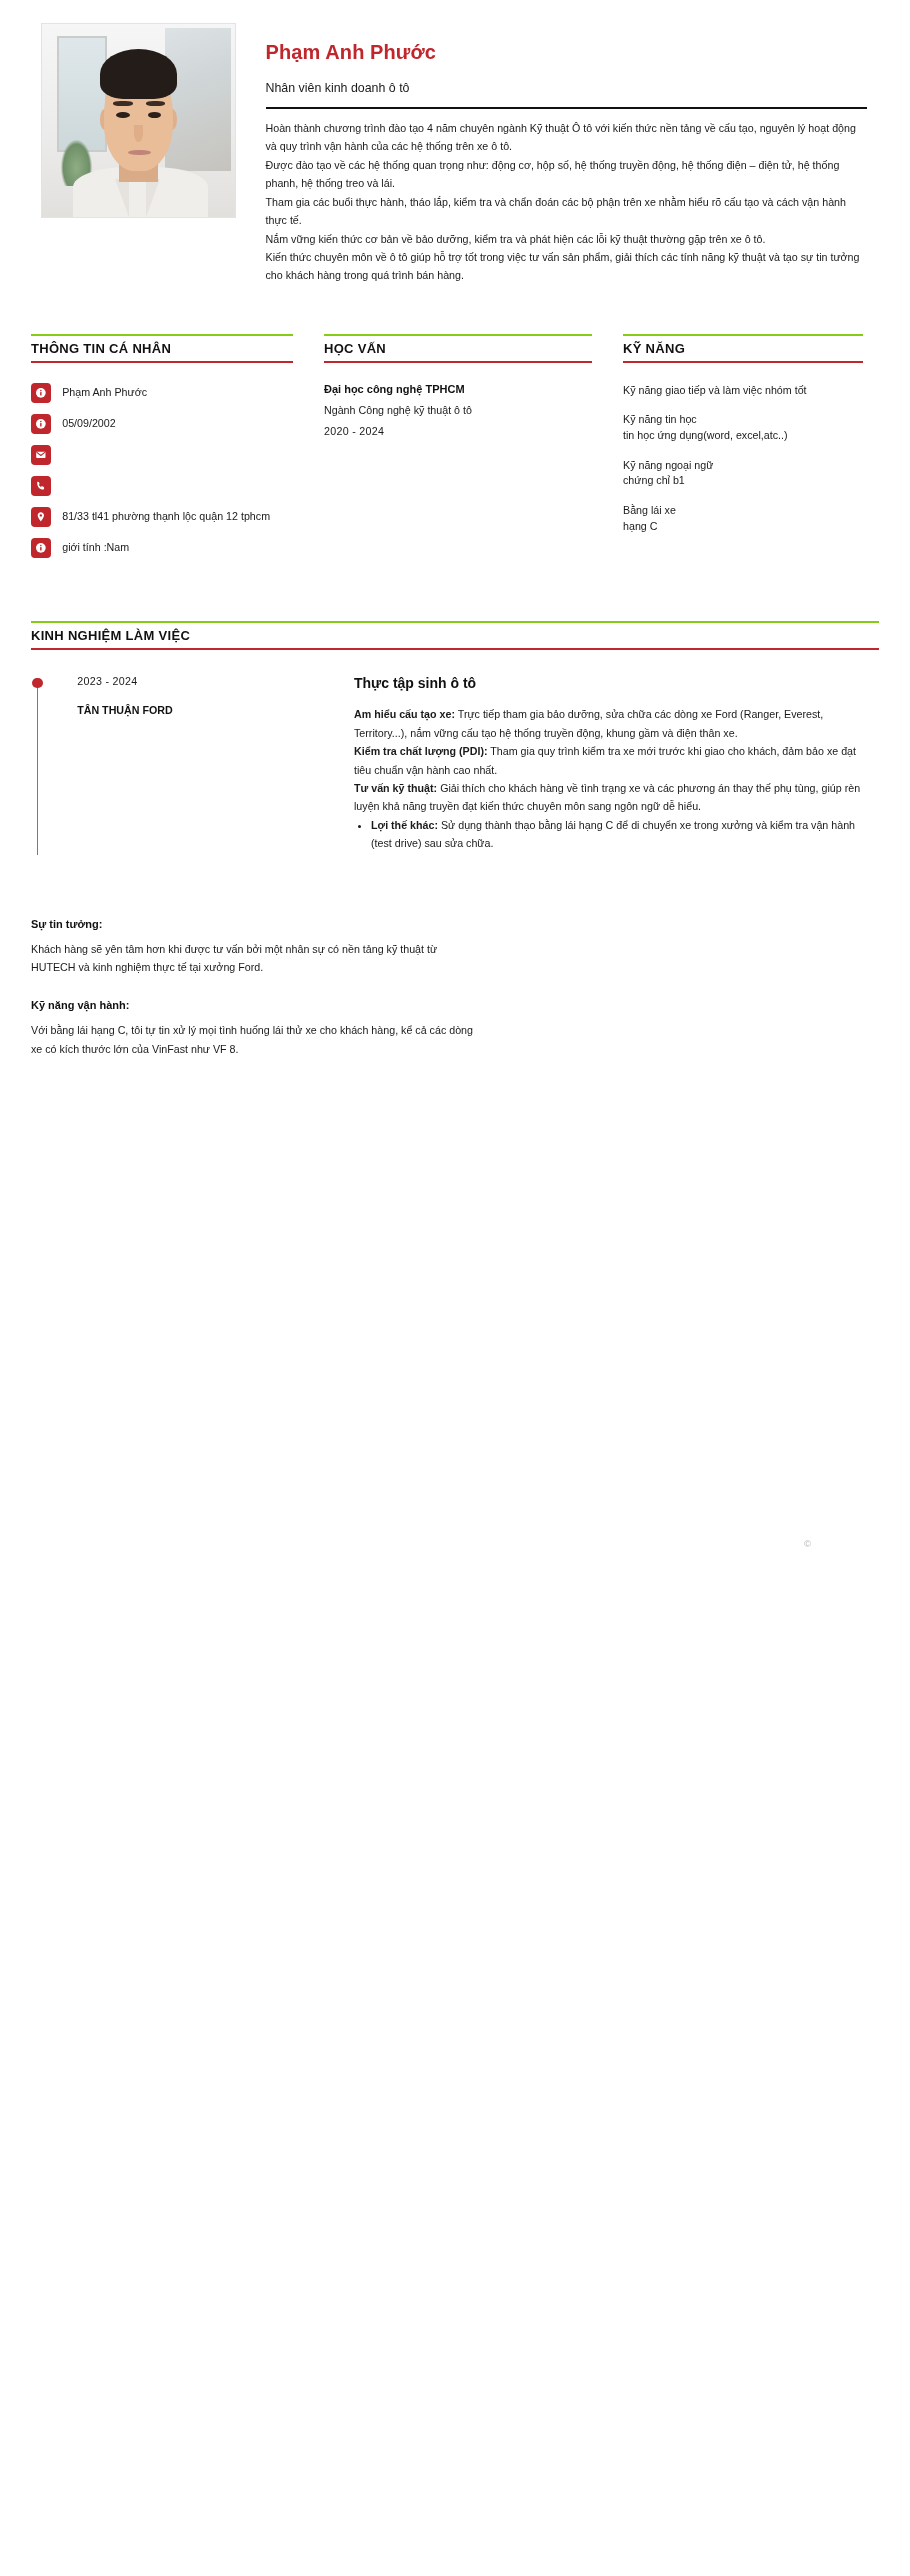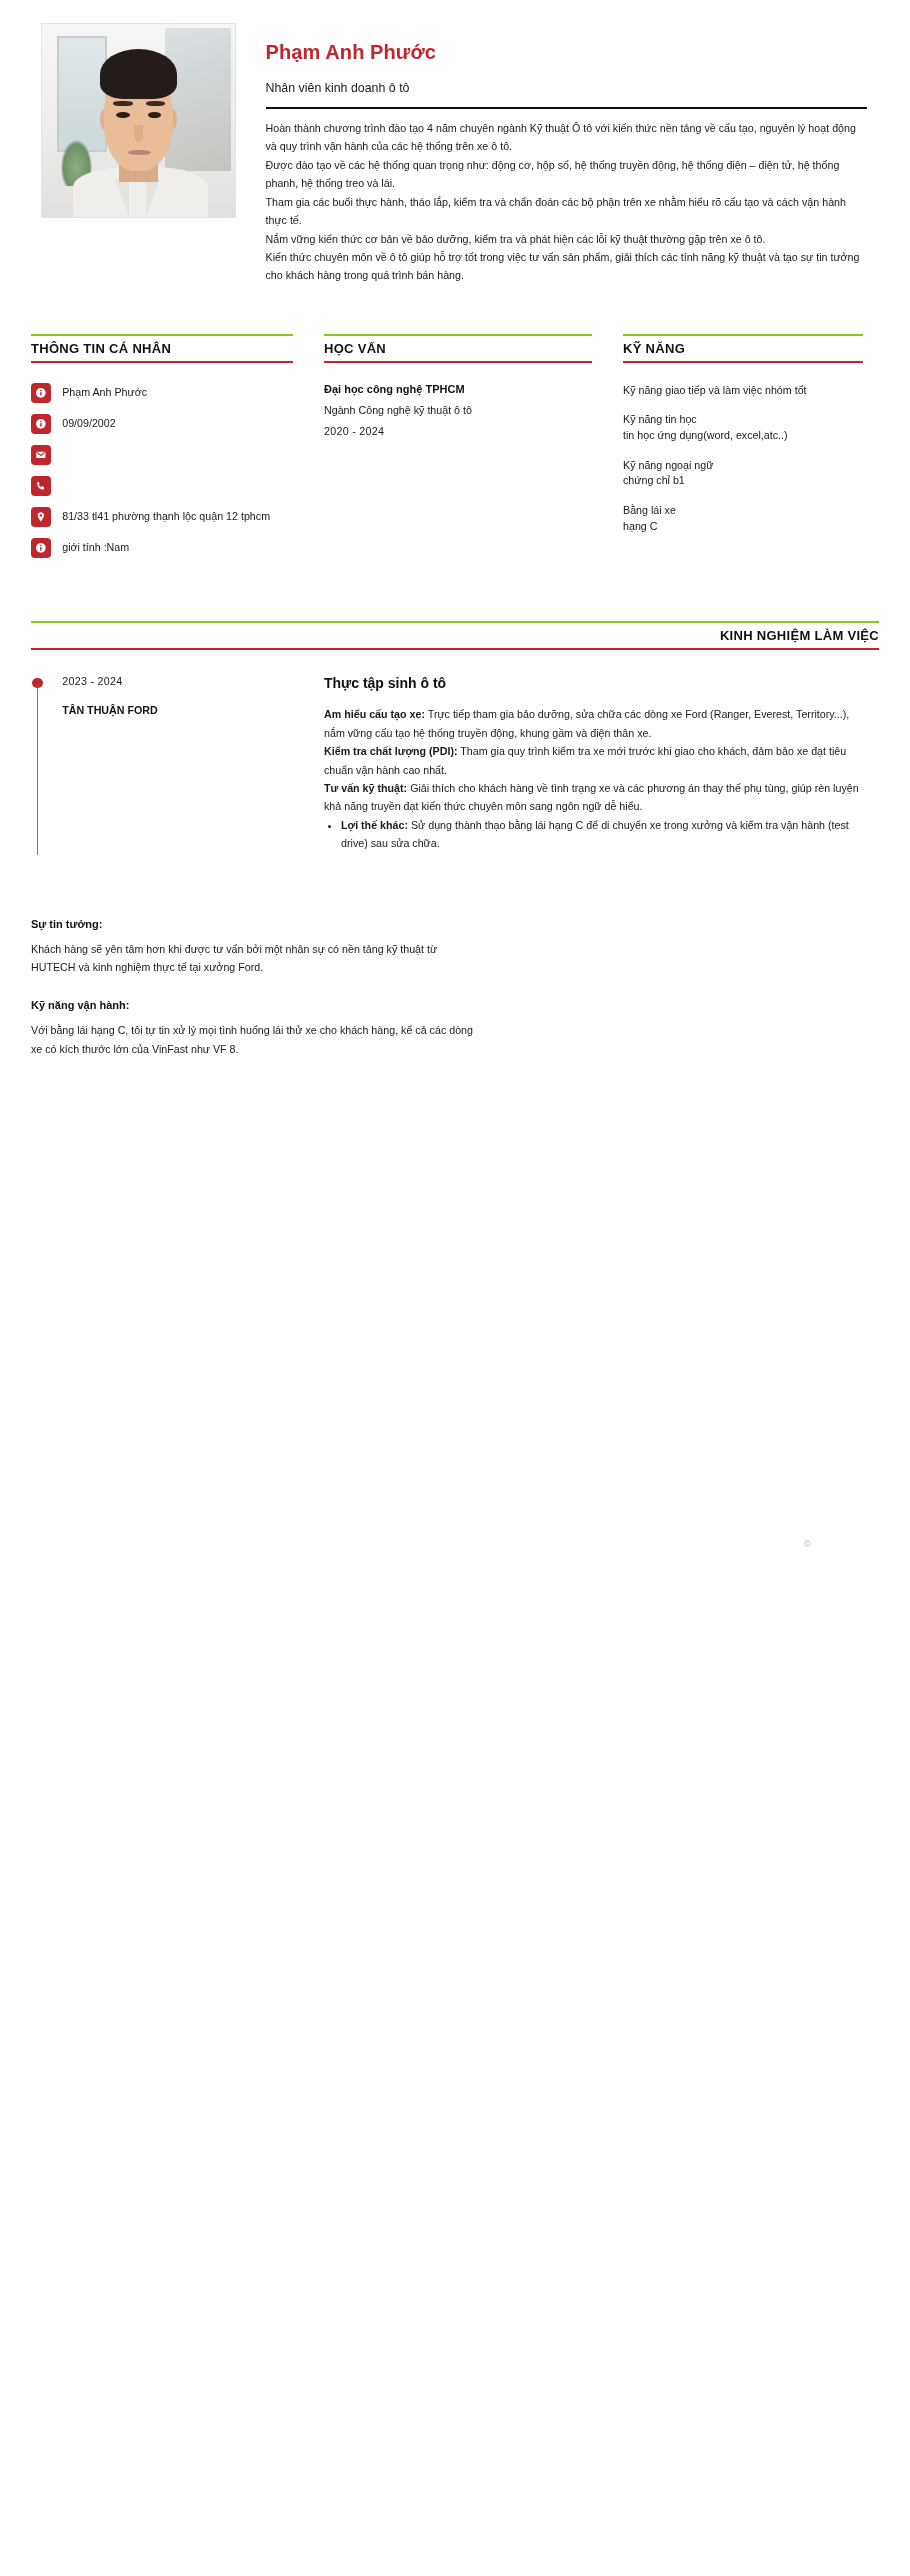--- a/index.html
+++ b/index.html
@@ -195,25 +195,26 @@
   .edu-major  { font-size: 10.7px; margin-top: 9px; color:#1a1a1a; }
   .edu-years  { font-size: 10.7px; margin-top: 9px; color:#1a1a1a; letter-spacing: 0.3px; }
 
   .skills { margin-top: 19.5px; }
   .skill { margin-bottom: 14.3px; }
   .skill-name { font-size: 10.7px; color:#1a1a1a; line-height:1.45; }
   .skill-detail { font-size: 10.7px; color:#1a1a1a; line-height:1.45; }
 
   
   .exp-wrap { margin-top: 52px; }
-  .exp-head-box { width: 100%; text-align: right; }
+  .exp-head-box { width: 100%; }
   .exp-body {
     display: flex;
     margin-top: 25px;
     position: relative;
+    gap: 15px;
   }
   .timeline {
     flex: 0 0 26px;
     position: relative;
     padding-top: 2.6px;
   }
   .tl-dot {
     width: 10.4px; height: 10.4px; border-radius: 50%;
     background: #c0272d;
     position: relative; z-index: 2;
@@ -316,21 +317,21 @@
         </div>
 
         <div class="contact-row">
           <span class="ic">
             <svg width="11.7" height="11.7" viewBox="0 0 24 24">
                 <circle cx="12" cy="12" r="10" fill="#fff"></circle>
                 <circle cx="12" cy="7.4" r="1.6" fill="#c0272d"></circle>
                 <rect x="10.5" y="10.2" width="3" height="7.2" rx="1.2" fill="#c0272d"></rect>
               </svg>
           </span>
-          <span class="contact-txt">09/09/2002</span>
+          <span class="contact-txt">05/09/2002</span>
         </div>
 
         <div class="contact-row">
           <span class="ic">
             <svg width="11.7" height="11.7" viewBox="0 0 24 24">
                 <rect x="2.5" y="5.5" width="19" height="13" rx="1.6" fill="#fff"></rect>
                 <path d="M3.2 6.6 L12 13.4 L20.8 6.6" stroke="#c0272d" stroke-width="2.1" fill="none" stroke-linejoin="round"></path>
               </svg>
           </span>
           <span class="contact-txt"></span>

